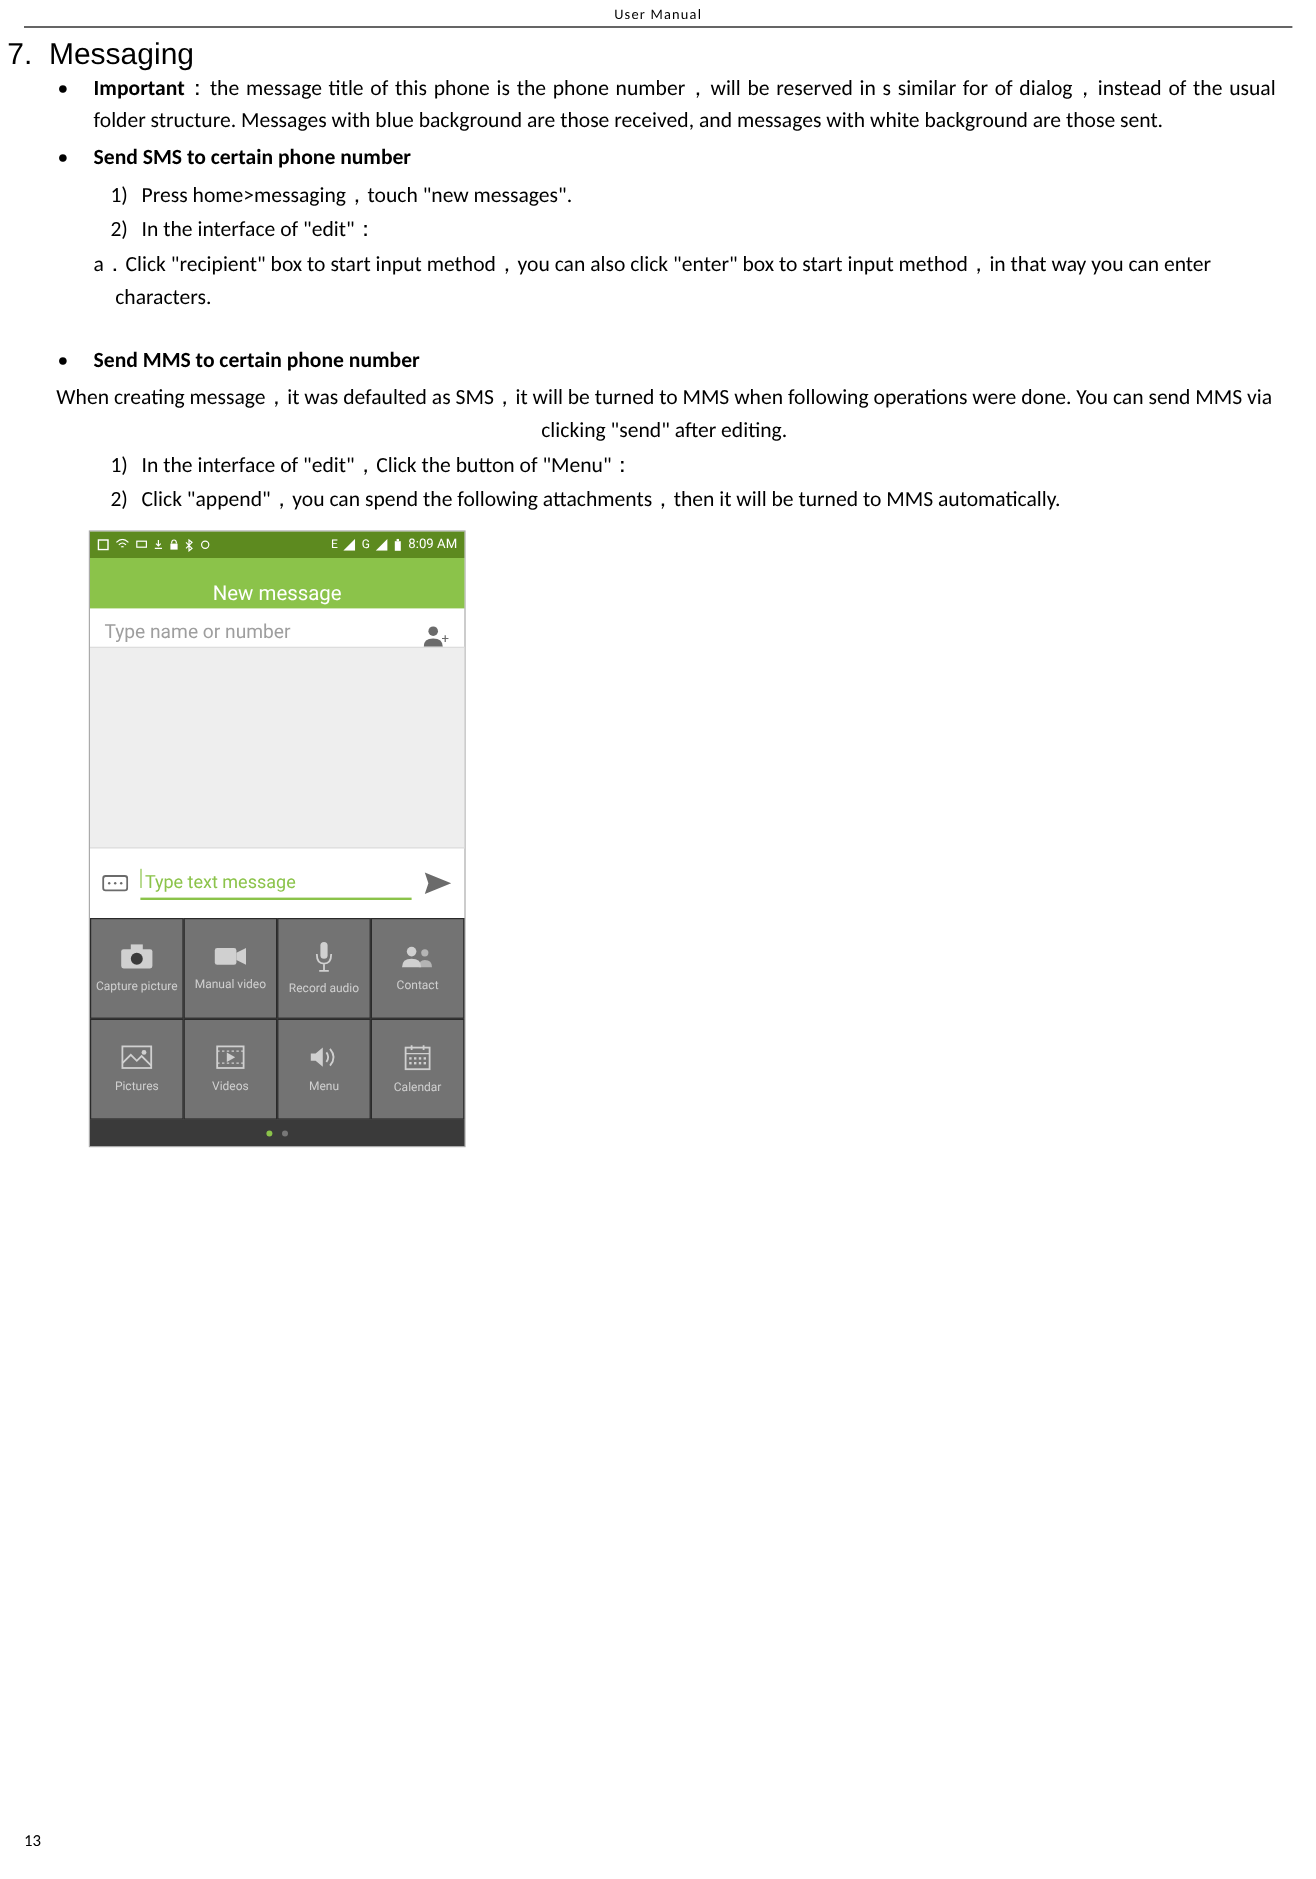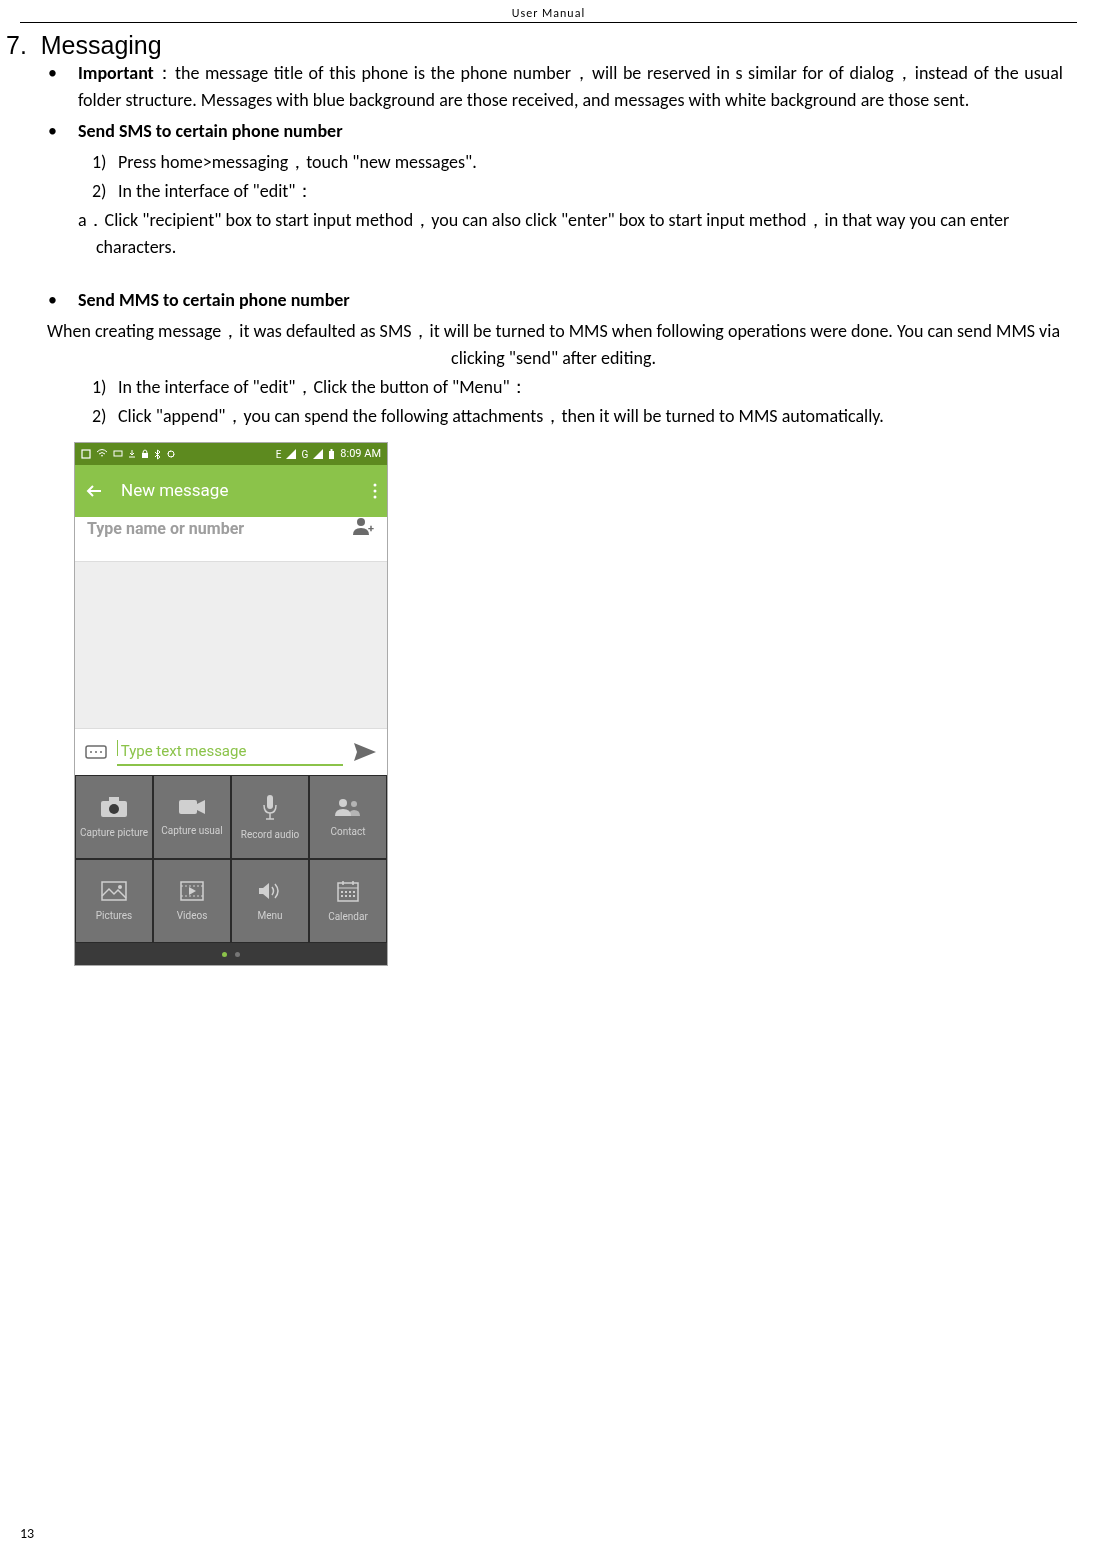--- a/index.html
+++ b/index.html
@@ -90,47 +90,47 @@
     }
     .statusbar .left-icons, .statusbar .right-icons {
       display: flex;
       gap: 5px;
       align-items: center;
     }
     .statusbar svg { display: block; }
     .appbar {
       background: #8bc34a;
       color: #fff;
-      height: 52px;
+      height: 42px;
       display: flex;
       align-items: center;
       padding: 0 10px;
       gap: 18px;
       font-size: 17px;
+      flex-direction: column;
     }
     .appbar .title { flex: 1; }
     .recipient-row {
-      height: 44px;
-      display: flex;
-      align-items: flex-start;
+      height: 32px;
+      display: flex;
+      align-items: flex-end;
       padding: 0 12px;
       color: #9e9e9e;
       font-size: 16px;
       gap: 8px;
-      font-weight: bold;
     }
     .recipient-row .placeholder { flex: 1; }
     .blank-area {
       height: 168px;
       background: #eeeeee;
       border-top: 1px solid #ddd;
       border-bottom: 1px solid #ddd;
     }
     .compose-row {
-      height: 46px;
+      height: 58px;
       display: flex;
       align-items: center;
       padding: 0 10px;
       gap: 10px;
     }
     .compose-row .input {
       flex: 1;
       color: #8bc34a;
       font-size: 15px;
       border-bottom: 2px solid #8bc34a;
@@ -314,21 +314,21 @@
               <circle cx="15" cy="14" r="5" fill="#3a3a3a"></circle>
               <rect x="10" y="2" width="10" height="5"></rect>
             </svg>
           <span>Capture picture</span>
         </div>
         <div class="attach-cell">
           <svg width="30" height="20" viewBox="0 0 30 20">
               <rect x="2" y="3" width="18" height="14" rx="2"></rect>
               <path d="M20 7 L28 3 L28 17 L20 13 Z"></path>
             </svg>
-          <span>Capture usual</span>
+          <span>Manual video</span>
         </div>
         <div class="attach-cell">
           <svg width="20" height="28" viewBox="0 0 20 28">
               <rect x="7" y="2" width="6" height="14" rx="3"></rect>
               <path d="M4 12 Q4 20 10 20 Q16 20 16 12 M10 20 L10 26 M6 26 L14 26" stroke="#d0d0d0" fill="none" stroke-width="1.5"></path>
             </svg>
           <span>Record audio</span>
         </div>
         <div class="attach-cell">
           <svg width="30" height="22" viewBox="0 0 30 22">

